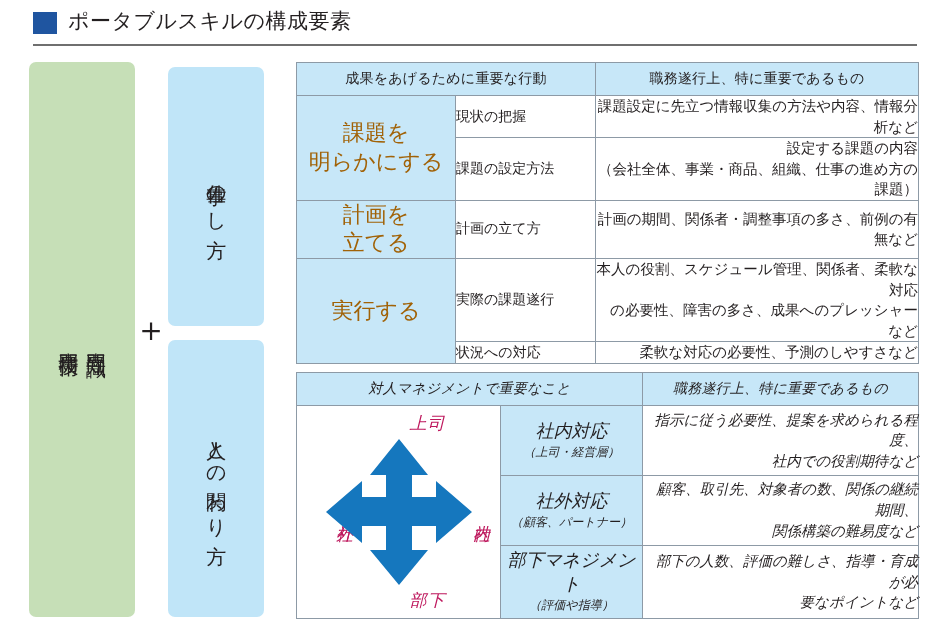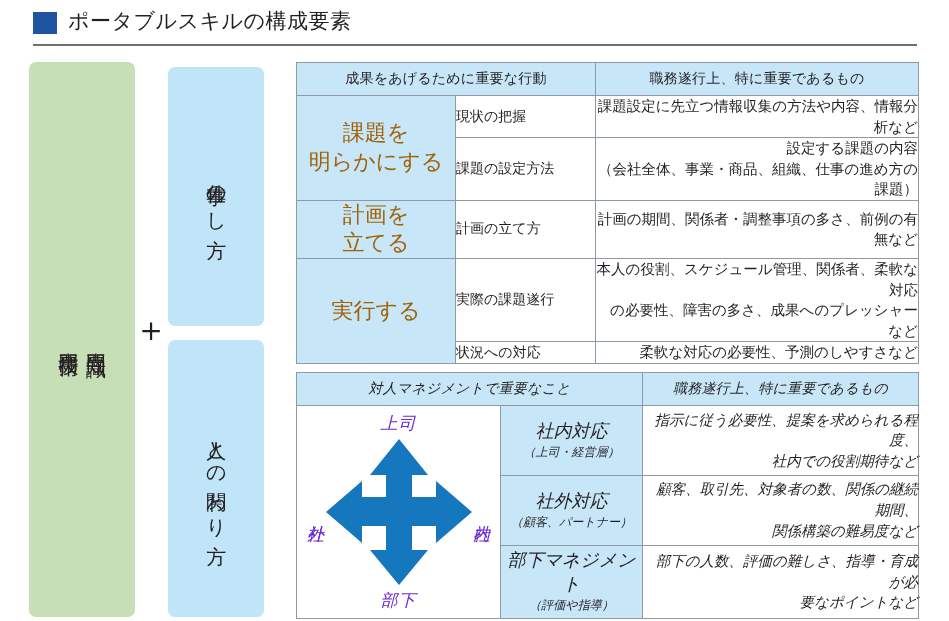--- a/index.html
+++ b/index.html
@@ -171,22 +171,23 @@
     position: relative;
   }
   #cross-wrap {
     position: relative;
     width: 100%;
     height: 212px;
   }
   .cross-label {
     position: absolute;
     font-size: 17px;
-    color: #6d28d9;
+    color: #be185d;
     letter-spacing: 1px;
+    margin-left: 29px;
   }
   #lbl-boss  { left: 50%; transform: translateX(-50%); top: 6px; }
   #lbl-sub   { left: 50%; transform: translateX(-50%); bottom: 6px; }
   #lbl-out   { left: 7px;  top: 50%; transform: translateY(-50%);
                writing-mode: vertical-rl; text-orientation: upright; }
   #lbl-in    { right: 7px; top: 50%; transform: translateY(-50%);
                writing-mode: vertical-rl; text-orientation: upright; }
   #cross-svg {
     position: absolute;
     left: 50%; top: 50%;

